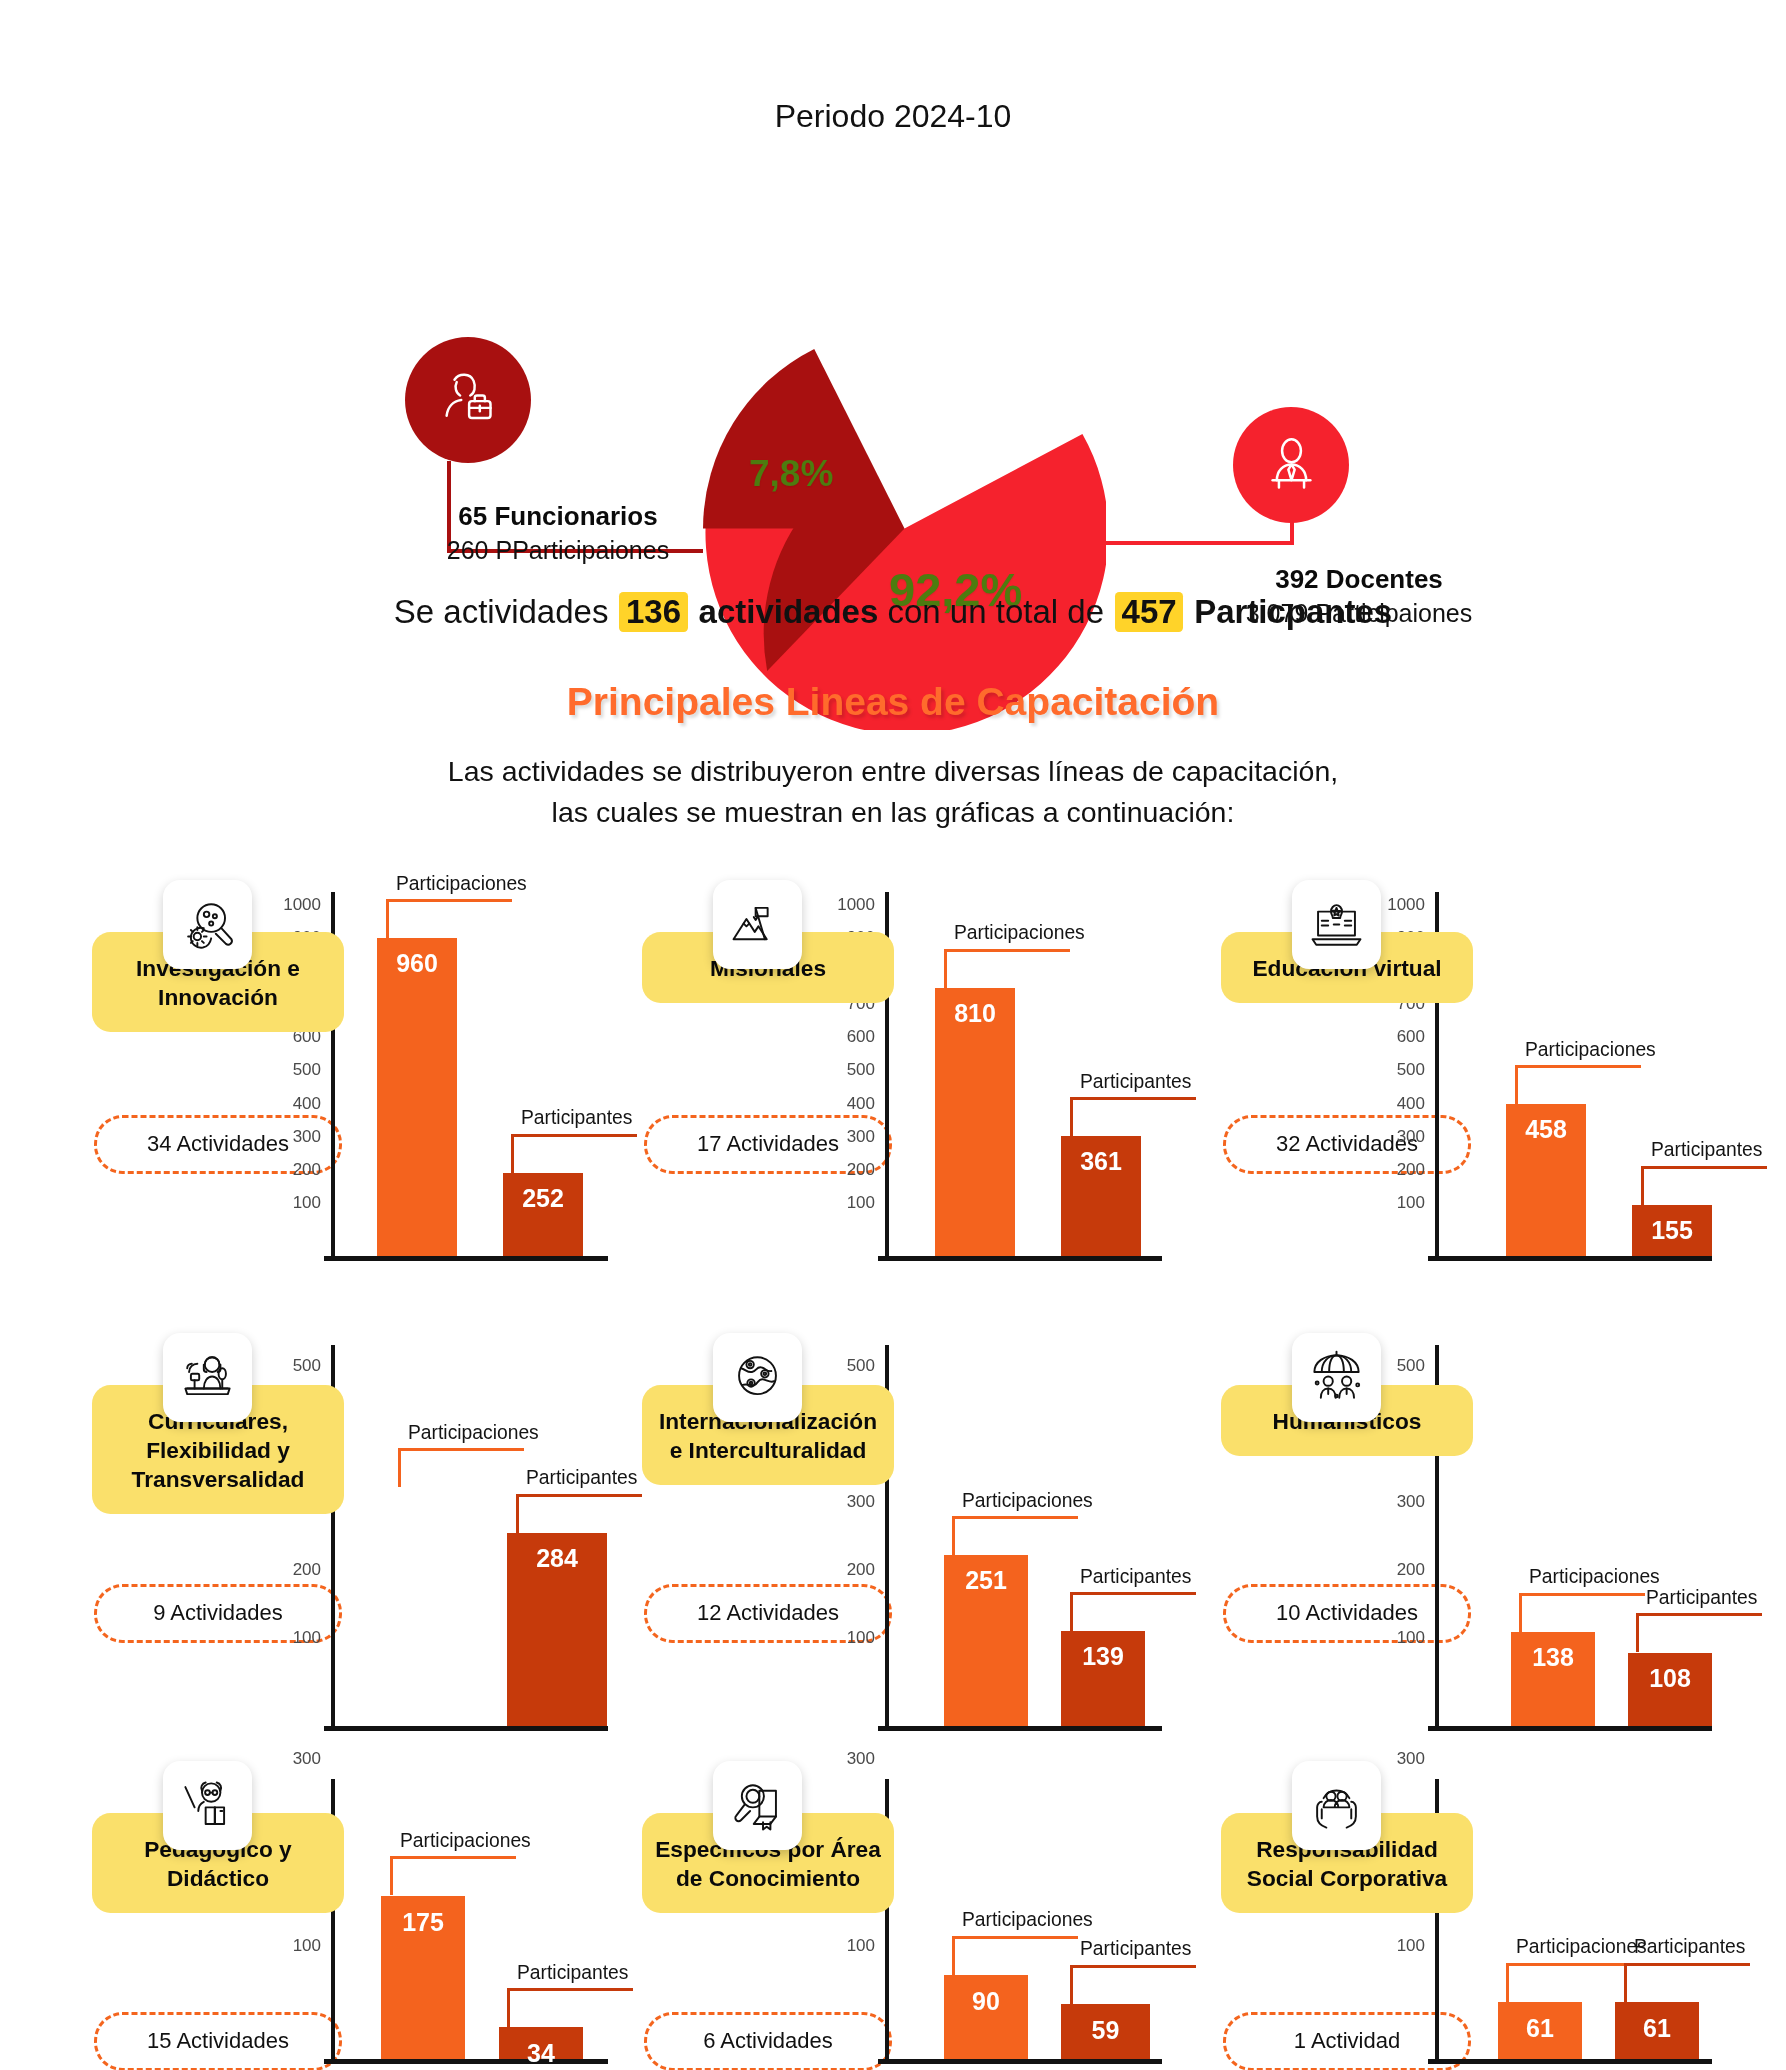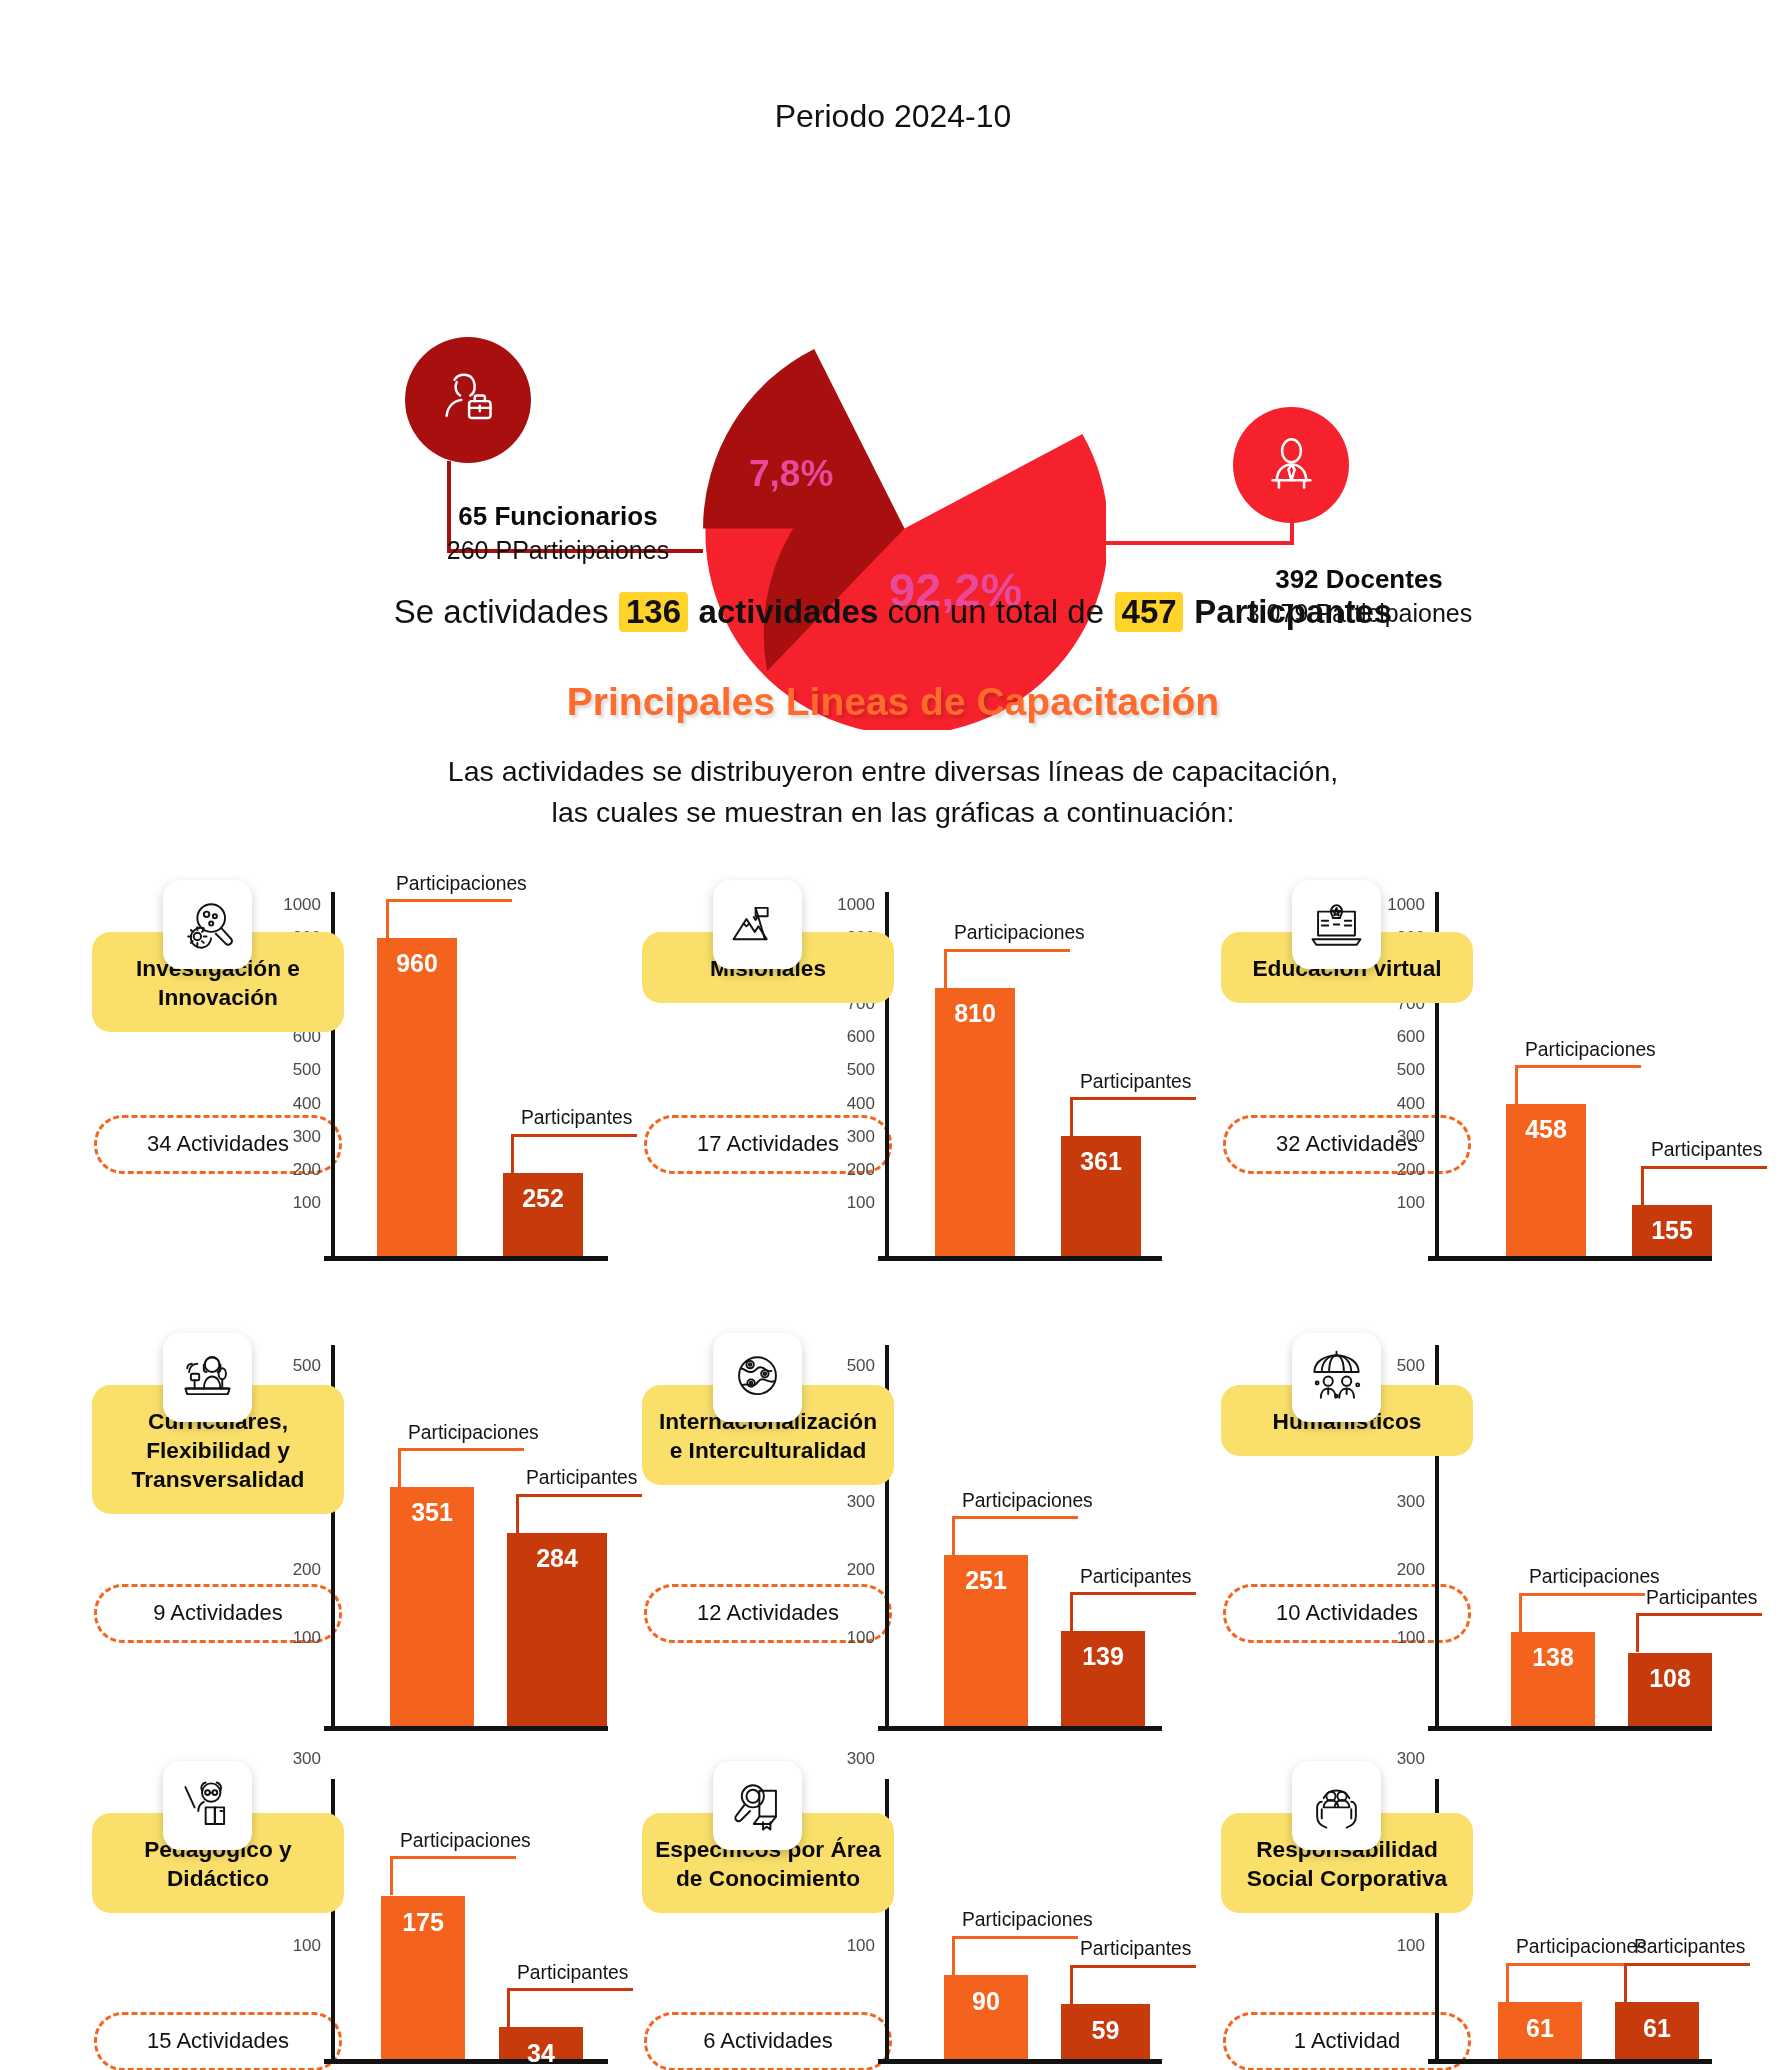--- a/index.html
+++ b/index.html
@@ -25,21 +25,21 @@
     text-align: center; font-size: 32px; color: #111; font-weight: 400;
   }
 
   
   .pie-wrap { position: absolute; top: 151px; left: 0; width: 100%; height: 403px; }
   .pie {
     position: absolute; left: 703px; top: 176px;
     width: 403px; height: 403px;
   }
   .pie-lbl {
-    position: absolute; color: #ec4899; font-weight: bold;
+    position: absolute; color: #4d7c0f; font-weight: bold;
     text-shadow: 0 0.8px 1.7px rgba(0,0,0,0.10);
   }
   .pie-lbl.small { left: 749px; top: 302px; font-size: 37px; }
   .pie-lbl.big   { left: 889px; top: 411px; font-size: 47px; }
 
   .badge {
     position: absolute; border-radius: 50%;
     display: flex; align-items: center; justify-content: center;
   }
   .badge.left  { left: 405px; top: 186px; width: 126px; height: 126px; background: #A81010; }
@@ -358,23 +358,20 @@
         </div>
         <div class="dashed-pill" style="left: 94px; top: 258px;">9 Actividades</div>
         <div class="chart" style="left: 331px; top: 18.5px; width: 277px; height: 386px;">
           <div class="axis-y" style="height:386px"></div>
           <div class="axis-x" style="width:284px"></div>
           <div class="tick" style="bottom:73px">100</div>
           <div class="tick" style="bottom:141px">200</div>
           <div class="tick" style="bottom:209px">300</div>
           <div class="tick" style="bottom:277px">400</div>
           <div class="tick" style="bottom:345px">500</div>
-          <div class="bar p1" style="left:59px;width:84px;height:239px">
-            <div class="bar-val" style="top:11.7px">351</div>
-          </div>
           <div class="call c1" style="left:67px;bottom:244px;width:126px;height:39px"></div>
           <div class="call-lbl" style="left:77px;bottom:287px">Participaciones</div>
           <div class="bar p2" style="left:176px;width:100px;height:193px">
             <div class="bar-val" style="top:11.7px">284</div>
           </div>
           <div class="call c2" style="left:185px;bottom:198px;width:126px;height:39px"></div>
           <div class="call-lbl" style="left:195px;bottom:242px">Participantes</div>
         </div>
       </div>
       <div class="panel" style="left: 0px; top: 453px;">

